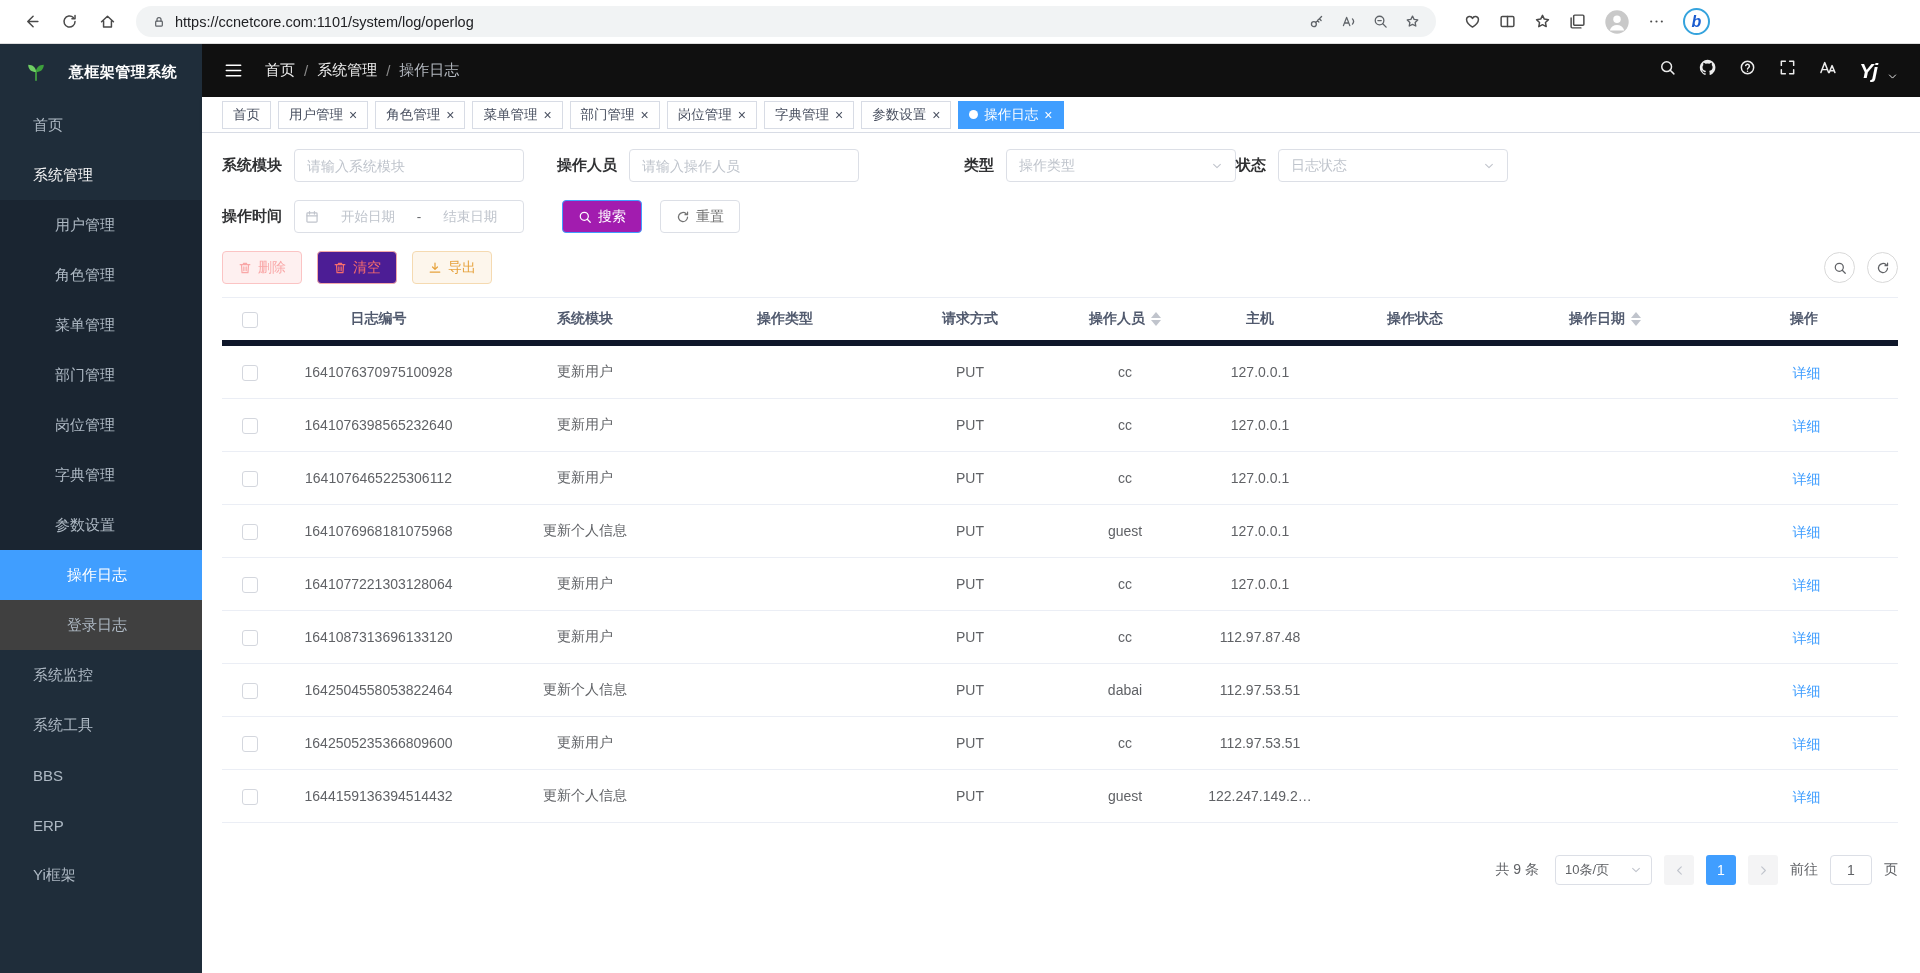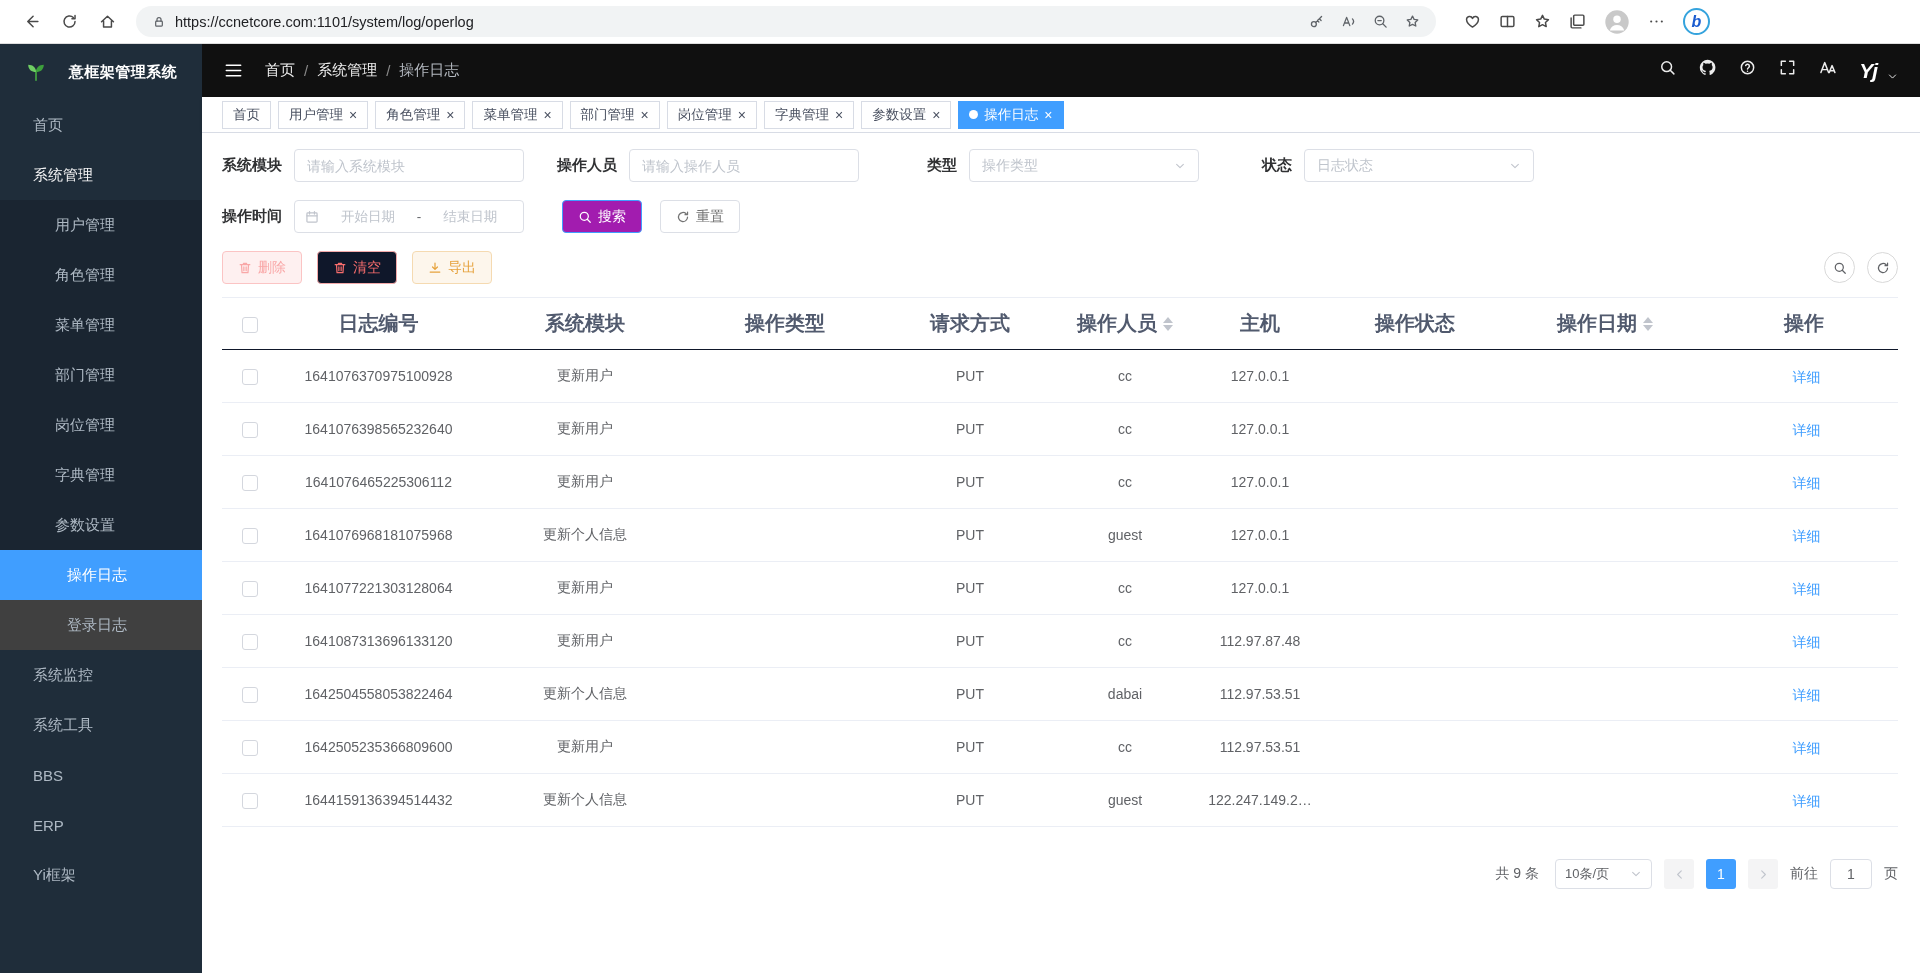--- a/index.html
+++ b/index.html
@@ -61,41 +61,41 @@
 
 .content{flex:1;background:#fff;padding:16px 22px 0 20px;overflow:hidden}
 .filter-row{display:flex;align-items:center;margin-bottom:18px}
 .f-group{display:flex;align-items:center}
 .f-label{font-size:15px;font-weight:bold;color:#303133;margin-right:12px;white-space:nowrap}
 .el-input{width:230px;height:33px;border:1px solid #dcdfe6;border-radius:4px;padding:0 12px;font-size:14px;color:#606266;font-family:inherit;outline:none;background:#fff}
 .el-input::placeholder{color:#bfc4cc}
 .el-select{width:230px;height:33px;border:1px solid #dcdfe6;border-radius:4px;padding:0 12px;display:flex;align-items:center;justify-content:space-between;cursor:pointer;background:#fff}
 .el-select .ph{font-size:14px;color:#bfc4cc}
 .sel-caret{font-size:12px;color:#c0c4cc;display:flex}
-.ml-33{margin-left:33px}.ml-68{margin-left:68px}.ml-63{margin-left:63px}.ml-38{margin-left:38px}.ml-18{margin-left:18px}
+.ml-33{margin-left:33px}.ml-68{margin-left:105px}.ml-63{}.ml-38{margin-left:38px}.ml-18{margin-left:18px}
 .date-range{width:230px;height:33px;border:1px solid #dcdfe6;border-radius:4px;display:flex;align-items:center;padding:0 10px;gap:6px;cursor:pointer;background:#fff}
 .date-range .cal{font-size:14px;color:#c0c4cc;display:flex}
 .date-ph{font-size:13.5px;color:#bfc4cc;flex:1;text-align:center;white-space:nowrap}
 .date-sep{font-size:13.5px;color:#606266}
 
 
 .btn{height:33px;padding:0 15px;border-radius:4px;font-size:14px;display:inline-flex;align-items:center;gap:6px;cursor:pointer;border:1px solid transparent;white-space:nowrap;background:#fff;font-family:inherit}
 .btn [data-icon]{display:flex;font-size:14px}
 .btn-primary{background:#a21caf;border-color:#409eff;color:#fff}
 .btn-default{border-color:#dcdfe6;color:#737373}
 .btn-danger-disabled{background:#fef0f0;border-color:#fbc4c4;color:#f9a7a7;cursor:not-allowed}
-.btn-danger-plain{background:#0f172a;border-color:#f3a9a9;color:#f56c6c}
+.btn-danger-plain{background:#4c1d95;border-color:#f3a9a9;color:#f56c6c}
 .btn-warning-plain{background:#fdf6ec;border-color:#f5dab1;color:#e6a23c}
 .toolbar-row{display:flex;align-items:center;gap:15px}
 .toolbar-right{margin-left:auto;display:flex;gap:12px}
 .tool-circle{width:31px;height:31px;border-radius:50%;border:1px solid #d9d9d9;display:flex;align-items:center;justify-content:center;color:#606266;font-size:14px;background:#fff;cursor:pointer}
 
 
 .oper-table{width:100%;border-collapse:collapse;table-layout:fixed;margin-top:13px}
-.oper-table th{border-top:1px solid #ebeef5;border-bottom:1px solid #0f172a;padding:12px 0;font-size:20px;color:#515a6e;font-weight:bold;text-align:center}
+.oper-table th{border-top:1px solid #ebeef5;border-bottom:6px solid #0f172a;padding:12px 0;font-size:14px;color:#515a6e;font-weight:bold;text-align:center}
 .oper-table td{border-bottom:1px solid #ebeef5;padding:15px 0;font-size:14px;color:#606266;text-align:center;overflow:hidden;white-space:nowrap;text-overflow:ellipsis}
 .th-inner{display:inline-flex;align-items:center;justify-content:center}
 .sort{display:inline-flex;flex-direction:column;gap:2px;margin-left:6px;cursor:pointer}
 .sort i{width:0;height:0;border-left:5px solid transparent;border-right:5px solid transparent;display:block}
 .sort .asc{border-bottom:6px solid #c0c4cc}
 .sort .desc{border-top:6px solid #c0c4cc}
 .cb{width:16px;height:16px;border:1px solid #d4d7de;border-radius:3px;background:#fff;display:inline-block;vertical-align:middle;cursor:pointer}
 .detail-link{color:#409eff;display:inline-flex;align-items:center;gap:5px;font-size:14px;cursor:pointer;text-decoration:none}
 .dl-eye{display:flex;font-size:15px}
 

